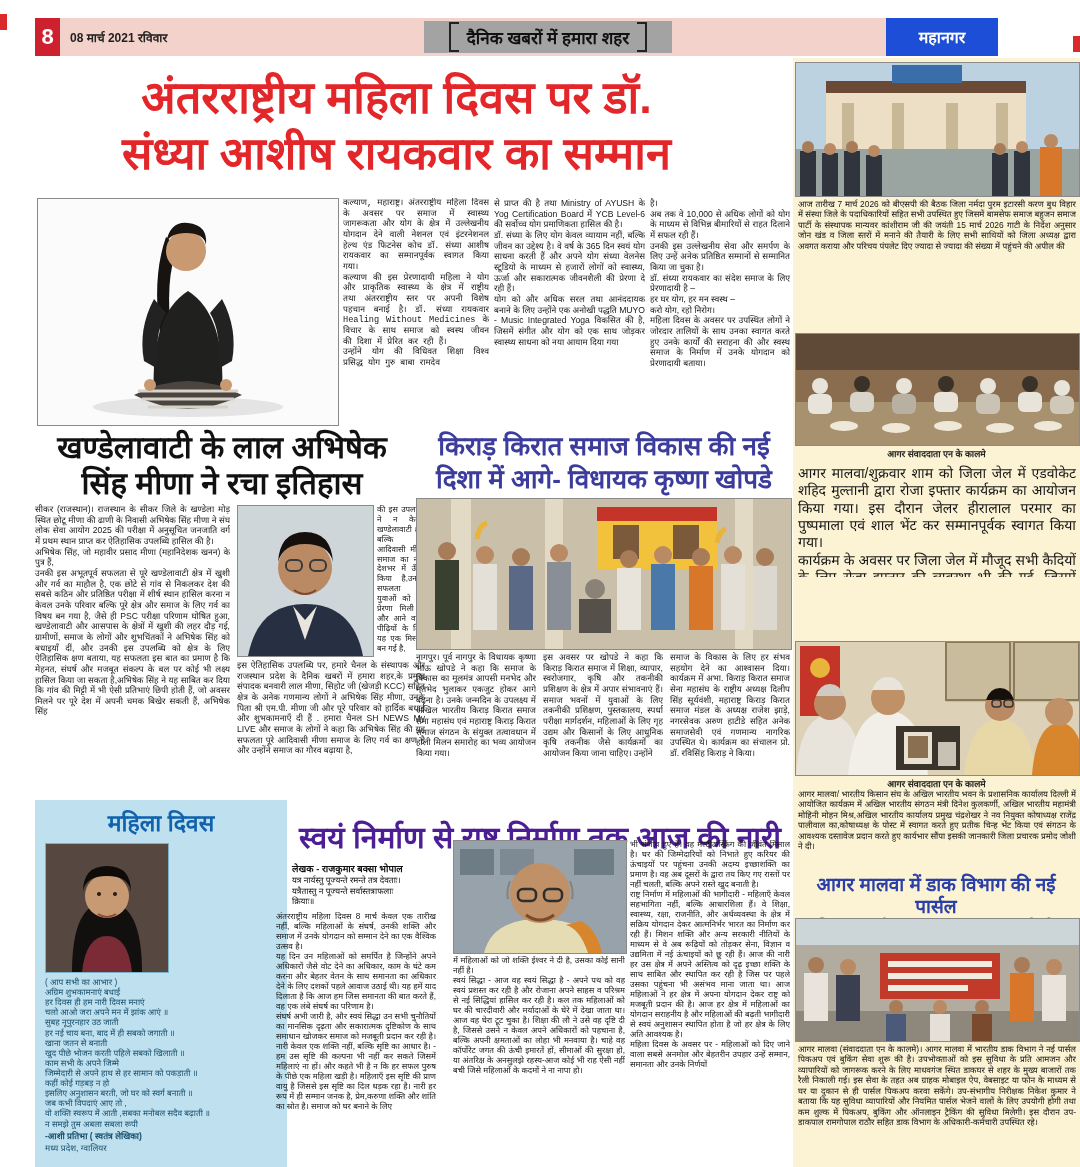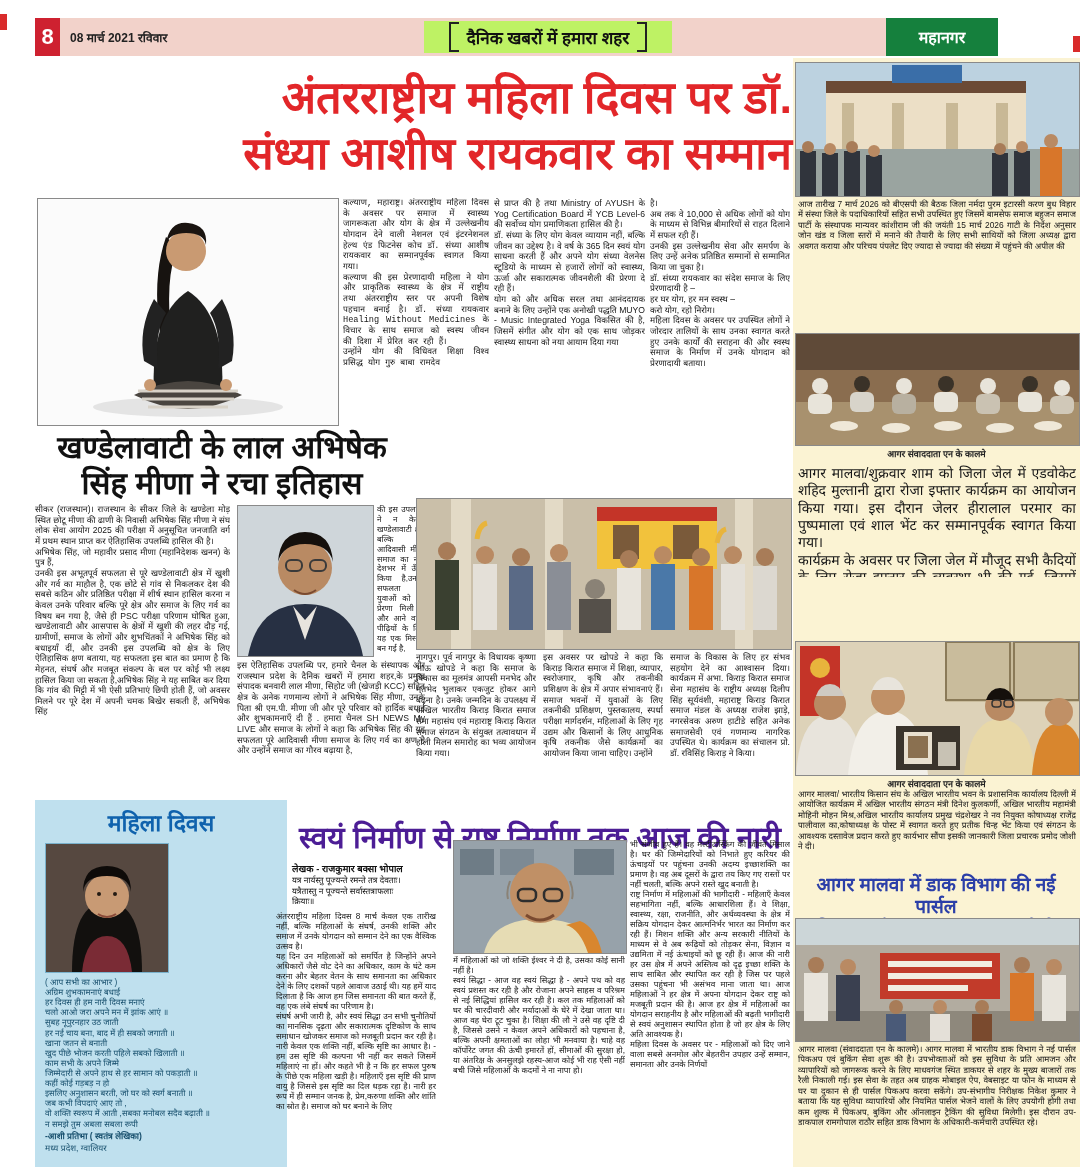--- a/index.html
+++ b/index.html
@@ -4,32 +4,32 @@
 <style>
   html,body{margin:0;padding:0;background:#ffffff;}
   .page{position:relative;width:1080px;height:1167px;background:#ffffff;overflow:hidden;
         font-family:"Liberation Sans","DejaVu Sans",sans-serif;color:#1a1a1a;}
   .abs{position:absolute;}
   
   #topbar{left:35px;top:18px;width:963px;height:38px;background:#f2d2ca;}
   #pagenum{left:35px;top:18px;width:25px;height:38px;background:#ce2130;color:#fff;
            font-size:22px;font-weight:bold;display:flex;align-items:center;justify-content:center;}
   #dateline{left:70px;top:29px;font-size:12px;font-weight:bold;color:#222;}
-  #masthead{left:424px;top:21px;width:248px;height:32px;background:#bef264;display:flex;
+  #masthead{left:424px;top:21px;width:248px;height:32px;background:#a3a3a3;display:flex;
             align-items:center;justify-content:center;}
   .brk{width:8px;height:26px;display:inline-block;}
   .brk-l{border-left:2.5px solid #222;border-top:2.5px solid #222;border-bottom:2.5px solid #222;}
   .brk-r{border-right:2.5px solid #222;border-top:2.5px solid #222;border-bottom:2.5px solid #222;}
   #masthead-text{font-size:17px;font-weight:bold;color:#111;padding:0 8px;}
-  #section-box{left:886px;top:18px;width:112px;height:38px;background:#15803d;color:#fff;
+  #section-box{left:886px;top:18px;width:112px;height:38px;background:#1d4ed8;color:#fff;
                font-size:16px;font-weight:bold;display:flex;align-items:center;justify-content:center;}
   .corner{background:#d92b2b;}
   
-  #lead-headline{left:35px;top:70px;width:757px;height:122px;color:#e22629;font-size:45px;
-                 font-weight:bold;text-align:right;line-height:56px;white-space:pre-line;}
+  #lead-headline{left:18px;top:70px;width:757px;height:122px;color:#e22629;font-size:45px;
+                 font-weight:bold;text-align:center;line-height:56px;white-space:pre-line;}
   #abhi-headline{left:35px;top:430px;width:374px;color:#111;font-size:31px;font-weight:bold;
                  text-align:center;line-height:36px;white-space:pre-line;}
   #kirad-headline{left:416px;top:430px;width:376px;color:#3c3c9c;font-size:26px;font-weight:bold;
                   text-align:center;line-height:33px;white-space:pre-line;}
   #nari-headline{left:290px;top:820px;width:500px;color:#4c1d95;font-size:30px;font-weight:bold;
                  text-align:center;line-height:36px;}
   .r-headline{width:284px;text-align:center;font-weight:bold;font-size:19px;line-height:22px;white-space:pre-line;}
   
   .col{font-size:8.6px;line-height:1.24;text-align:justify;white-space:pre-line;overflow:hidden;color:#161616;}
   .small{font-size:8.2px;line-height:1.22;}
@@ -117,20 +117,22 @@
       <circle cx="67" cy="62" r="27" fill="#b98a63"></circle>
       <path d="M40 56 q2 -30 27 -30 q26 0 28 30 q-4 -18 -28 -18 q-22 0 -27 18z" fill="#15100c"></path>
       <rect x="48" y="54" width="16" height="11" rx="5" fill="none" stroke="#3a3a3a" stroke-width="2"></rect>
       <rect x="72" y="54" width="16" height="11" rx="5" fill="none" stroke="#3a3a3a" stroke-width="2"></rect>
       <path d="M56 84 q11 8 22 0" stroke="#7a4a30" stroke-width="2" fill="none"></path>
     </svg>
   </div>
   <div class="abs col" style="left:377px;top:505px;width:48px;height:152px;font-size:8px;word-break:break-word;">की इस उपलब्धि ने न केवल खण्डेलावाटी क्षेत्र बल्कि पूरे आदिवासी मीणा समाज का नाम देशभर में ऊँचा किया है,उनकी सफलता से युवाओं को नई प्रेरणा मिली है और आने वाली पीढ़ियों के लिए यह एक मिसाल बन गई है,</div>
   <div class="abs col" style="left:237px;top:660px;width:188px;height:136px;">इस ऐतिहासिक उपलब्धि पर, हमारे चैनल के संस्थापक और राजस्थान प्रदेश के दैनिक खबरों में हमारा शहर,के प्रमुख संपादक बनवारी लाल मीणा, सिहोट जी (खेजड़ी KCC) सहित क्षेत्र के अनेक गणमान्य लोगों ने अभिषेक सिंह मीणा, उनके पिता श्री एम.पी. मीणा जी और पूरे परिवार को हार्दिक बधाई और शुभकामनाएँ दी हैं . हमारा चैनल SH NEWS My LIVE और समाज के लोगों ने कहा कि अभिषेक सिंह की यह सफलता पूरे आदिवासी मीणा समाज के लिए गर्व का क्षण है और उन्होंने समाज का गौरव बढ़ाया है,</div>
 
+  <div class="abs" id="kirad-headline">किराड़ किरात समाज विकास की नई
+दिशा में आगे- विधायक कृष्णा खोपडे</div>
 
   <div class="abs photo" style="left:416px;top:498px;width:374px;height:150px;">
     <svg width="374" height="150" viewBox="0 0 374 150">
       <rect width="374" height="150" fill="#cabfa9"></rect>
       <rect x="34" y="0" width="20" height="150" fill="#e3dac6"></rect>
       <rect x="128" y="0" width="18" height="150" fill="#e3dac6"></rect>
       <rect x="318" y="0" width="18" height="150" fill="#e3dac6"></rect>
       <rect x="180" y="8" width="120" height="62" fill="#f2c23c"></rect>
       <rect x="180" y="8" width="120" height="14" fill="#c43428"></rect>
       <rect x="196" y="26" width="26" height="34" fill="#7a5a3a"></rect>

